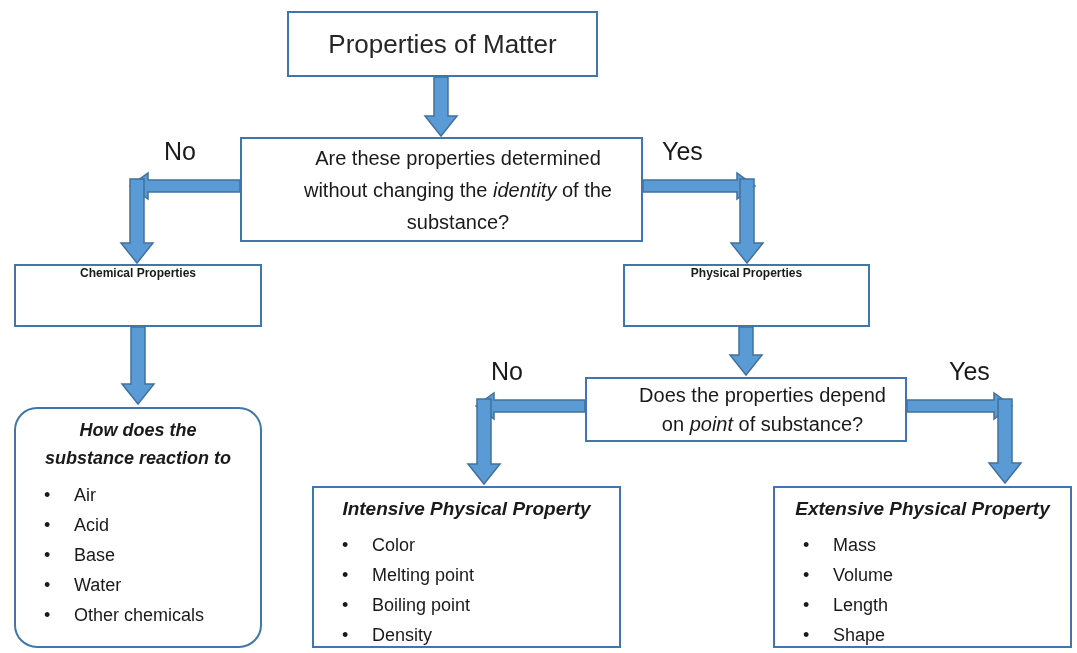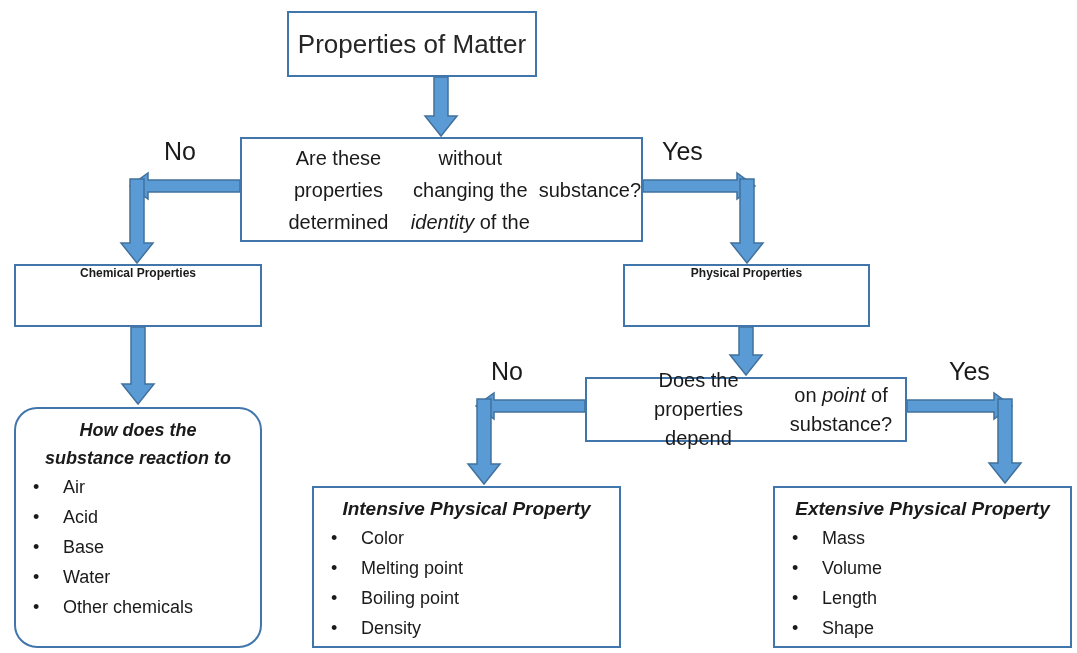--- a/index.html
+++ b/index.html
@@ -7,26 +7,26 @@
     position:relative;width:1077px;height:653px;background:#ffffff;
     font-family:"Liberation Sans",sans-serif;color:#1a1a1a;overflow:hidden;
   }
   .arrows{position:absolute;left:0;top:0;z-index:0;}
   .arrow{fill:#5b9bd5;stroke:#41719c;stroke-width:1.5;}
   .box{
     position:absolute;box-sizing:border-box;background:#ffffff;
     border:2px solid #4176ac;z-index:1;
   }
   .title-box{
-    left:287px;top:11px;width:250px;height:66px;
+    left:287px;top:11px;width:311px;height:66px;
     display:flex;align-items:center;justify-content:center;
     font-size:26px;color:#262626;
   }
   .decision{
-    display:flex;flex-direction:row;align-items:center;justify-content:center;
+    display:flex;flex-direction:column;align-items:center;justify-content:center;
     text-align:center;font-size:20px;padding-left:33px;
   }
   .decision-1{left:240px;top:137px;width:403px;height:105px;}
   .decision-1 .dline{line-height:32px;}
   .decision-2{left:585px;top:377px;width:322px;height:65px;}
   .decision-2 .dline{line-height:29px;}
   .em{font-style:italic;}
   .simple-box{
     display:flex;justify-content:center;
     font-weight:bold;font-size:12px;text-align:center;
@@ -40,21 +40,21 @@
   .label-yes-2{left:949px;top:357px;}
   .list-box{padding:5px 10px;}
   .howdoes-box{left:14px;top:407px;width:248px;height:241px;border-radius:23px;}
   .intensive-box{left:312px;top:486px;width:309px;height:162px;}
   .extensive-box{left:773px;top:486px;width:299px;height:162px;}
   .list-heading{
     font-weight:bold;font-style:italic;text-align:center;
     font-size:19px;line-height:27px;margin:2px 0 5px 0;
   }
   .howdoes-box .list-heading{font-size:18px;line-height:28px;margin:2px 0 4px 0;}
-  ul.bullets{list-style:none;margin:1px;padding:0 0 0 6px;}
+  ul.bullets{list-style:none;margin:12px;padding:0 0 0 6px;}
   ul.bullets li{
     display:flex;align-items:baseline;font-size:18px;
     line-height:23px;margin-bottom:7px;
   }
   .bullet{width:30px;flex:0 0 30px;}
   .bullet::before{content:"\2022";font-size:18px;}
 </style>
 </head>
 <body>
 

